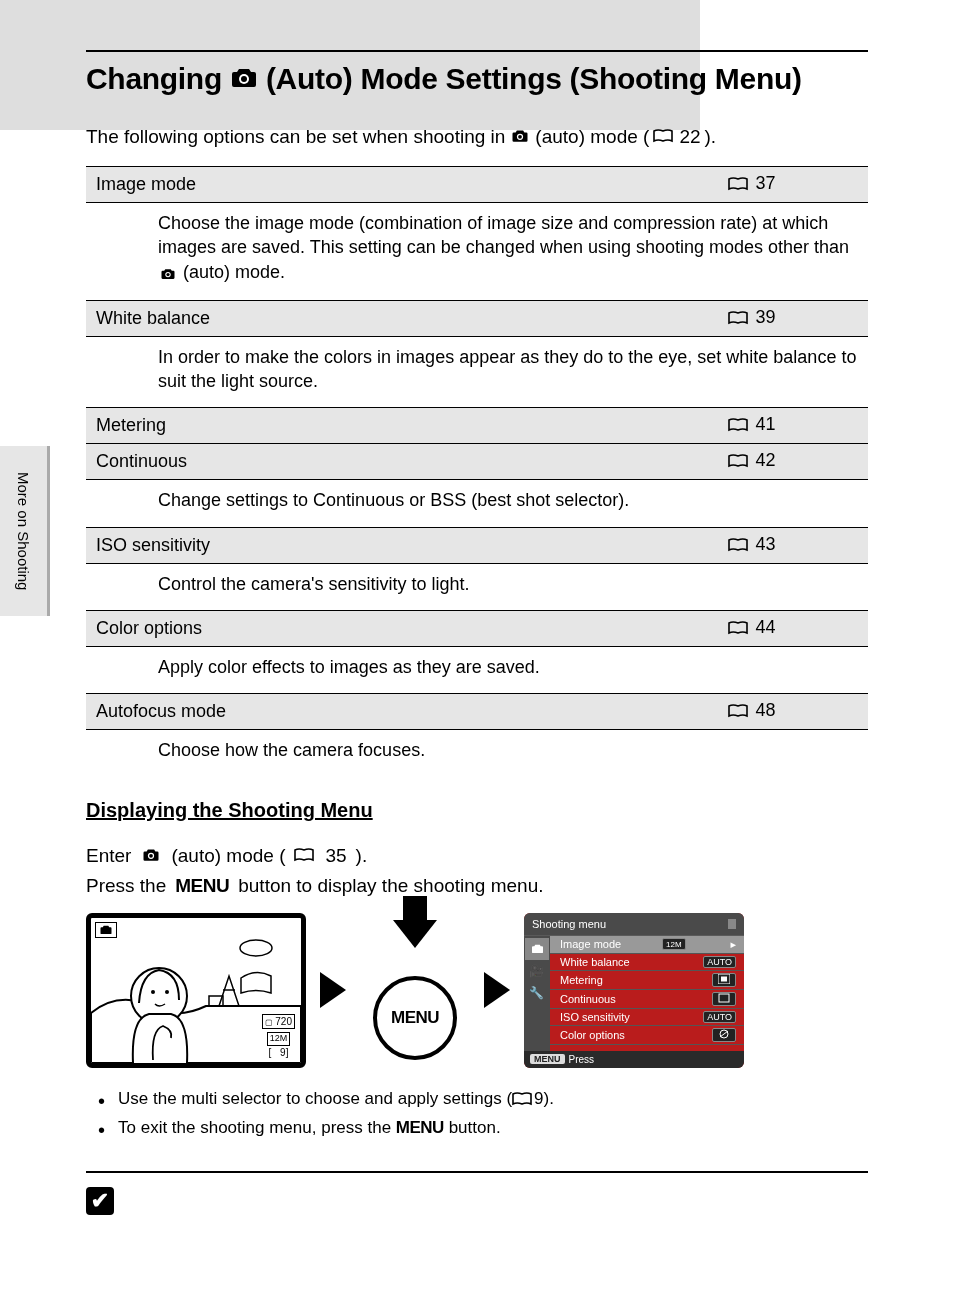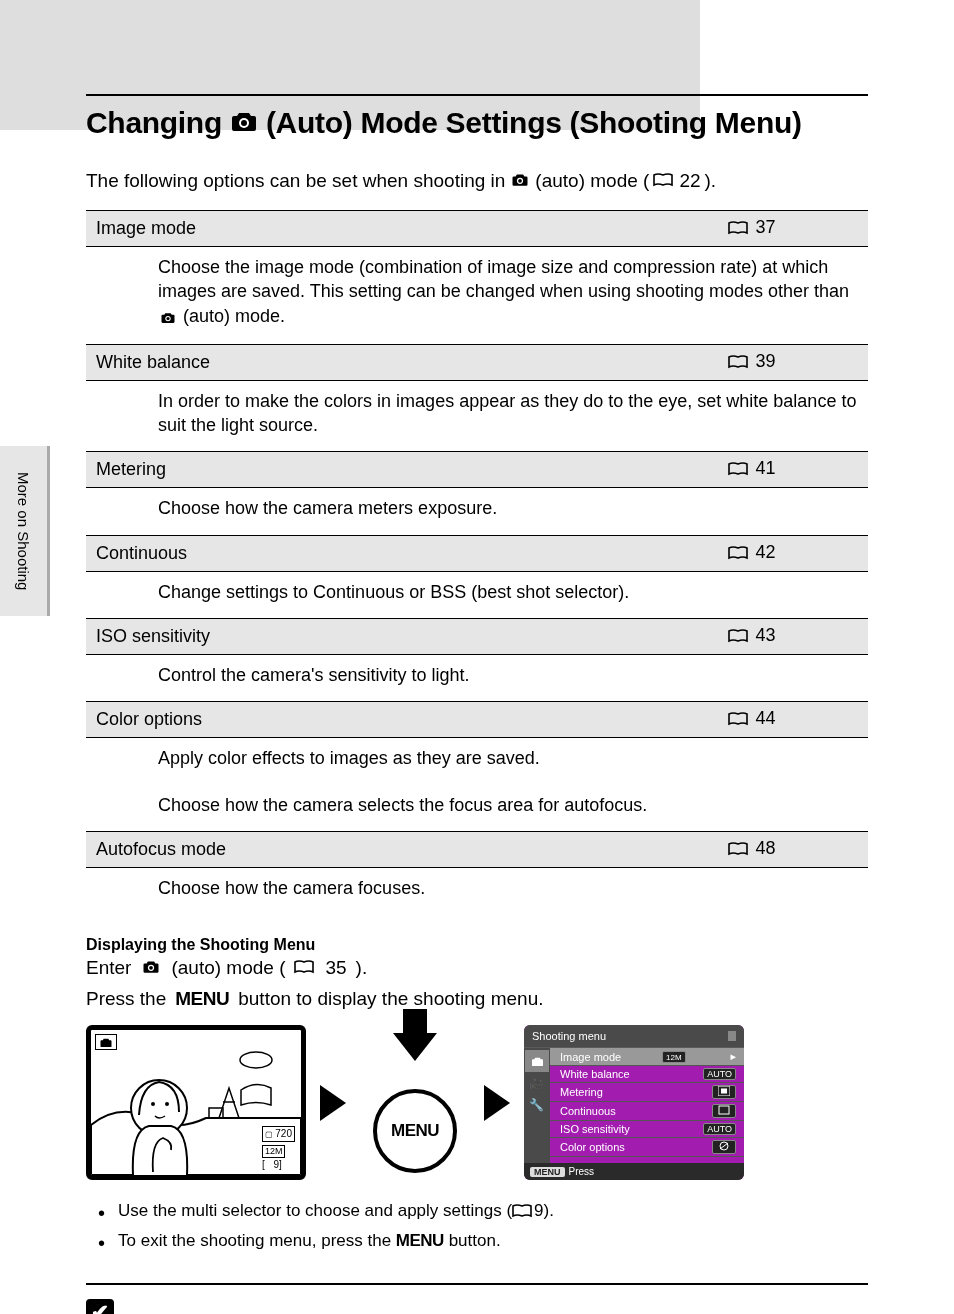--- a/index.html
+++ b/index.html
@@ -27,21 +27,20 @@
   .main-title {
     border-top: 2px solid #000;
     padding-top: 10px;
     font-size: 30px;
     font-weight: 700;
     letter-spacing: -0.3px;
     display: flex;
     align-items: center;
     gap: 6px;
     margin-bottom: 30px;
-    margin-top: 44px;
   }
   .intro {
     font-size: 19px;
     font-weight: 400;
     margin-bottom: 18px;
     display: flex;
     flex-wrap: wrap;
     gap: 4px;
   }
   .options-table {
@@ -70,23 +69,24 @@
     display: inline-block;
     vertical-align: -2px;
     margin: 0 2px;
   }
   .icon-book {
     display: inline-block;
     vertical-align: -2px;
     margin-right: 2px;
   }
   .sub-heading {
-    font-size: 16px;
+    font-size: 20px;
     font-weight: 700;
-    margin-bottom: 0;
+    margin-bottom: 20px;
+    text-decoration: underline;
   }
   .body-line {
     font-size: 19px;
     line-height: 1.5;
     margin-bottom: 2px;
     display: flex;
     align-items: center;
     flex-wrap: wrap;
     gap: 9px;
   }
@@ -123,21 +123,21 @@
   }
   .lcd-scene {
     position: absolute;
     inset: 0;
   }
   .lcd-info {
     position: absolute;
     right: 6px;
     bottom: 4px;
     font-size: 10px;
-    text-align: left;
+    text-align: center;
     line-height: 1.3;
   }
   .arrow-tri {
     width: 0; height: 0;
     border-top: 18px solid transparent;
     border-bottom: 18px solid transparent;
     border-left: 26px solid #000;
   }
   .menu-btn {
     width: 110px;
@@ -172,21 +172,21 @@
     font-weight: 800;
     font-size: 17px;
     letter-spacing: -0.5px;
     margin-top: 24px;
   }
   .menu-screen {
     width: 220px;
     height: 155px;
     border-radius: 6px;
     overflow: hidden;
-    background: #a21caf;
+    background: #b91c1c;
     color: #fff;
     font-size: 11px;
     display: flex;
     flex-direction: column;
   }
   .menu-screen-title {
     background: #4a4a4a;
     padding: 5px 8px;
     border-bottom: 1px solid #5a5a5a;
     display:flex;
@@ -378,23 +378,20 @@
         </tr>
         <tr class="opt-desc">
           <td colspan="2">In order to make the colors in images appear as they do to the eye, set white balance to suit the light source.</td>
         </tr>
         <tr class="opt-header">
           <td>Metering</td>
           <td class="pg"><span class="icon-book"><svg width="20" height="14" viewBox="0 0 20 14">
                 <path d="M1 2 Q5 0 10 2 Q15 0 19 2 V12 Q15 10 10 12 Q5 10 1 12 Z" fill="none" stroke="#000" stroke-width="1.6"></path>
               </svg></span> 41</td>
         </tr>
-        <tr class="opt-desc">
-          <td colspan="2">Choose how the camera meters exposure.</td>
-        </tr>
         <tr class="opt-header">
           <td>Continuous</td>
           <td class="pg"><span class="icon-book"><svg width="20" height="14" viewBox="0 0 20 14">
                 <path d="M1 2 Q5 0 10 2 Q15 0 19 2 V12 Q15 10 10 12 Q5 10 1 12 Z" fill="none" stroke="#000" stroke-width="1.6"></path>
               </svg></span> 42</td>
         </tr>
         <tr class="opt-desc">
           <td colspan="2">Change settings to Continuous or BSS (best shot selector).</td>
         </tr>
         <tr class="opt-header">
@@ -407,23 +404,20 @@
           <td colspan="2">Control the camera's sensitivity to light.</td>
         </tr>
         <tr class="opt-header">
           <td>Color options</td>
           <td class="pg"><span class="icon-book"><svg width="20" height="14" viewBox="0 0 20 14">
                 <path d="M1 2 Q5 0 10 2 Q15 0 19 2 V12 Q15 10 10 12 Q5 10 1 12 Z" fill="none" stroke="#000" stroke-width="1.6"></path>
               </svg></span> 44</td>
         </tr>
         <tr class="opt-desc">
           <td colspan="2">Apply color effects to images as they are saved.</td>
-        </tr>
-        <tr class="opt-desc">
-          <td colspan="2">Choose how the camera selects the focus area for autofocus.</td>
         </tr>
         <tr class="opt-header">
           <td>Autofocus mode</td>
           <td class="pg"><span class="icon-book"><svg width="20" height="14" viewBox="0 0 20 14">
                 <path d="M1 2 Q5 0 10 2 Q15 0 19 2 V12 Q15 10 10 12 Q5 10 1 12 Z" fill="none" stroke="#000" stroke-width="1.6"></path>
               </svg></span> 48</td>
         </tr>
         <tr class="opt-desc">
           <td colspan="2">Choose how the camera focuses.</td>
         </tr>

